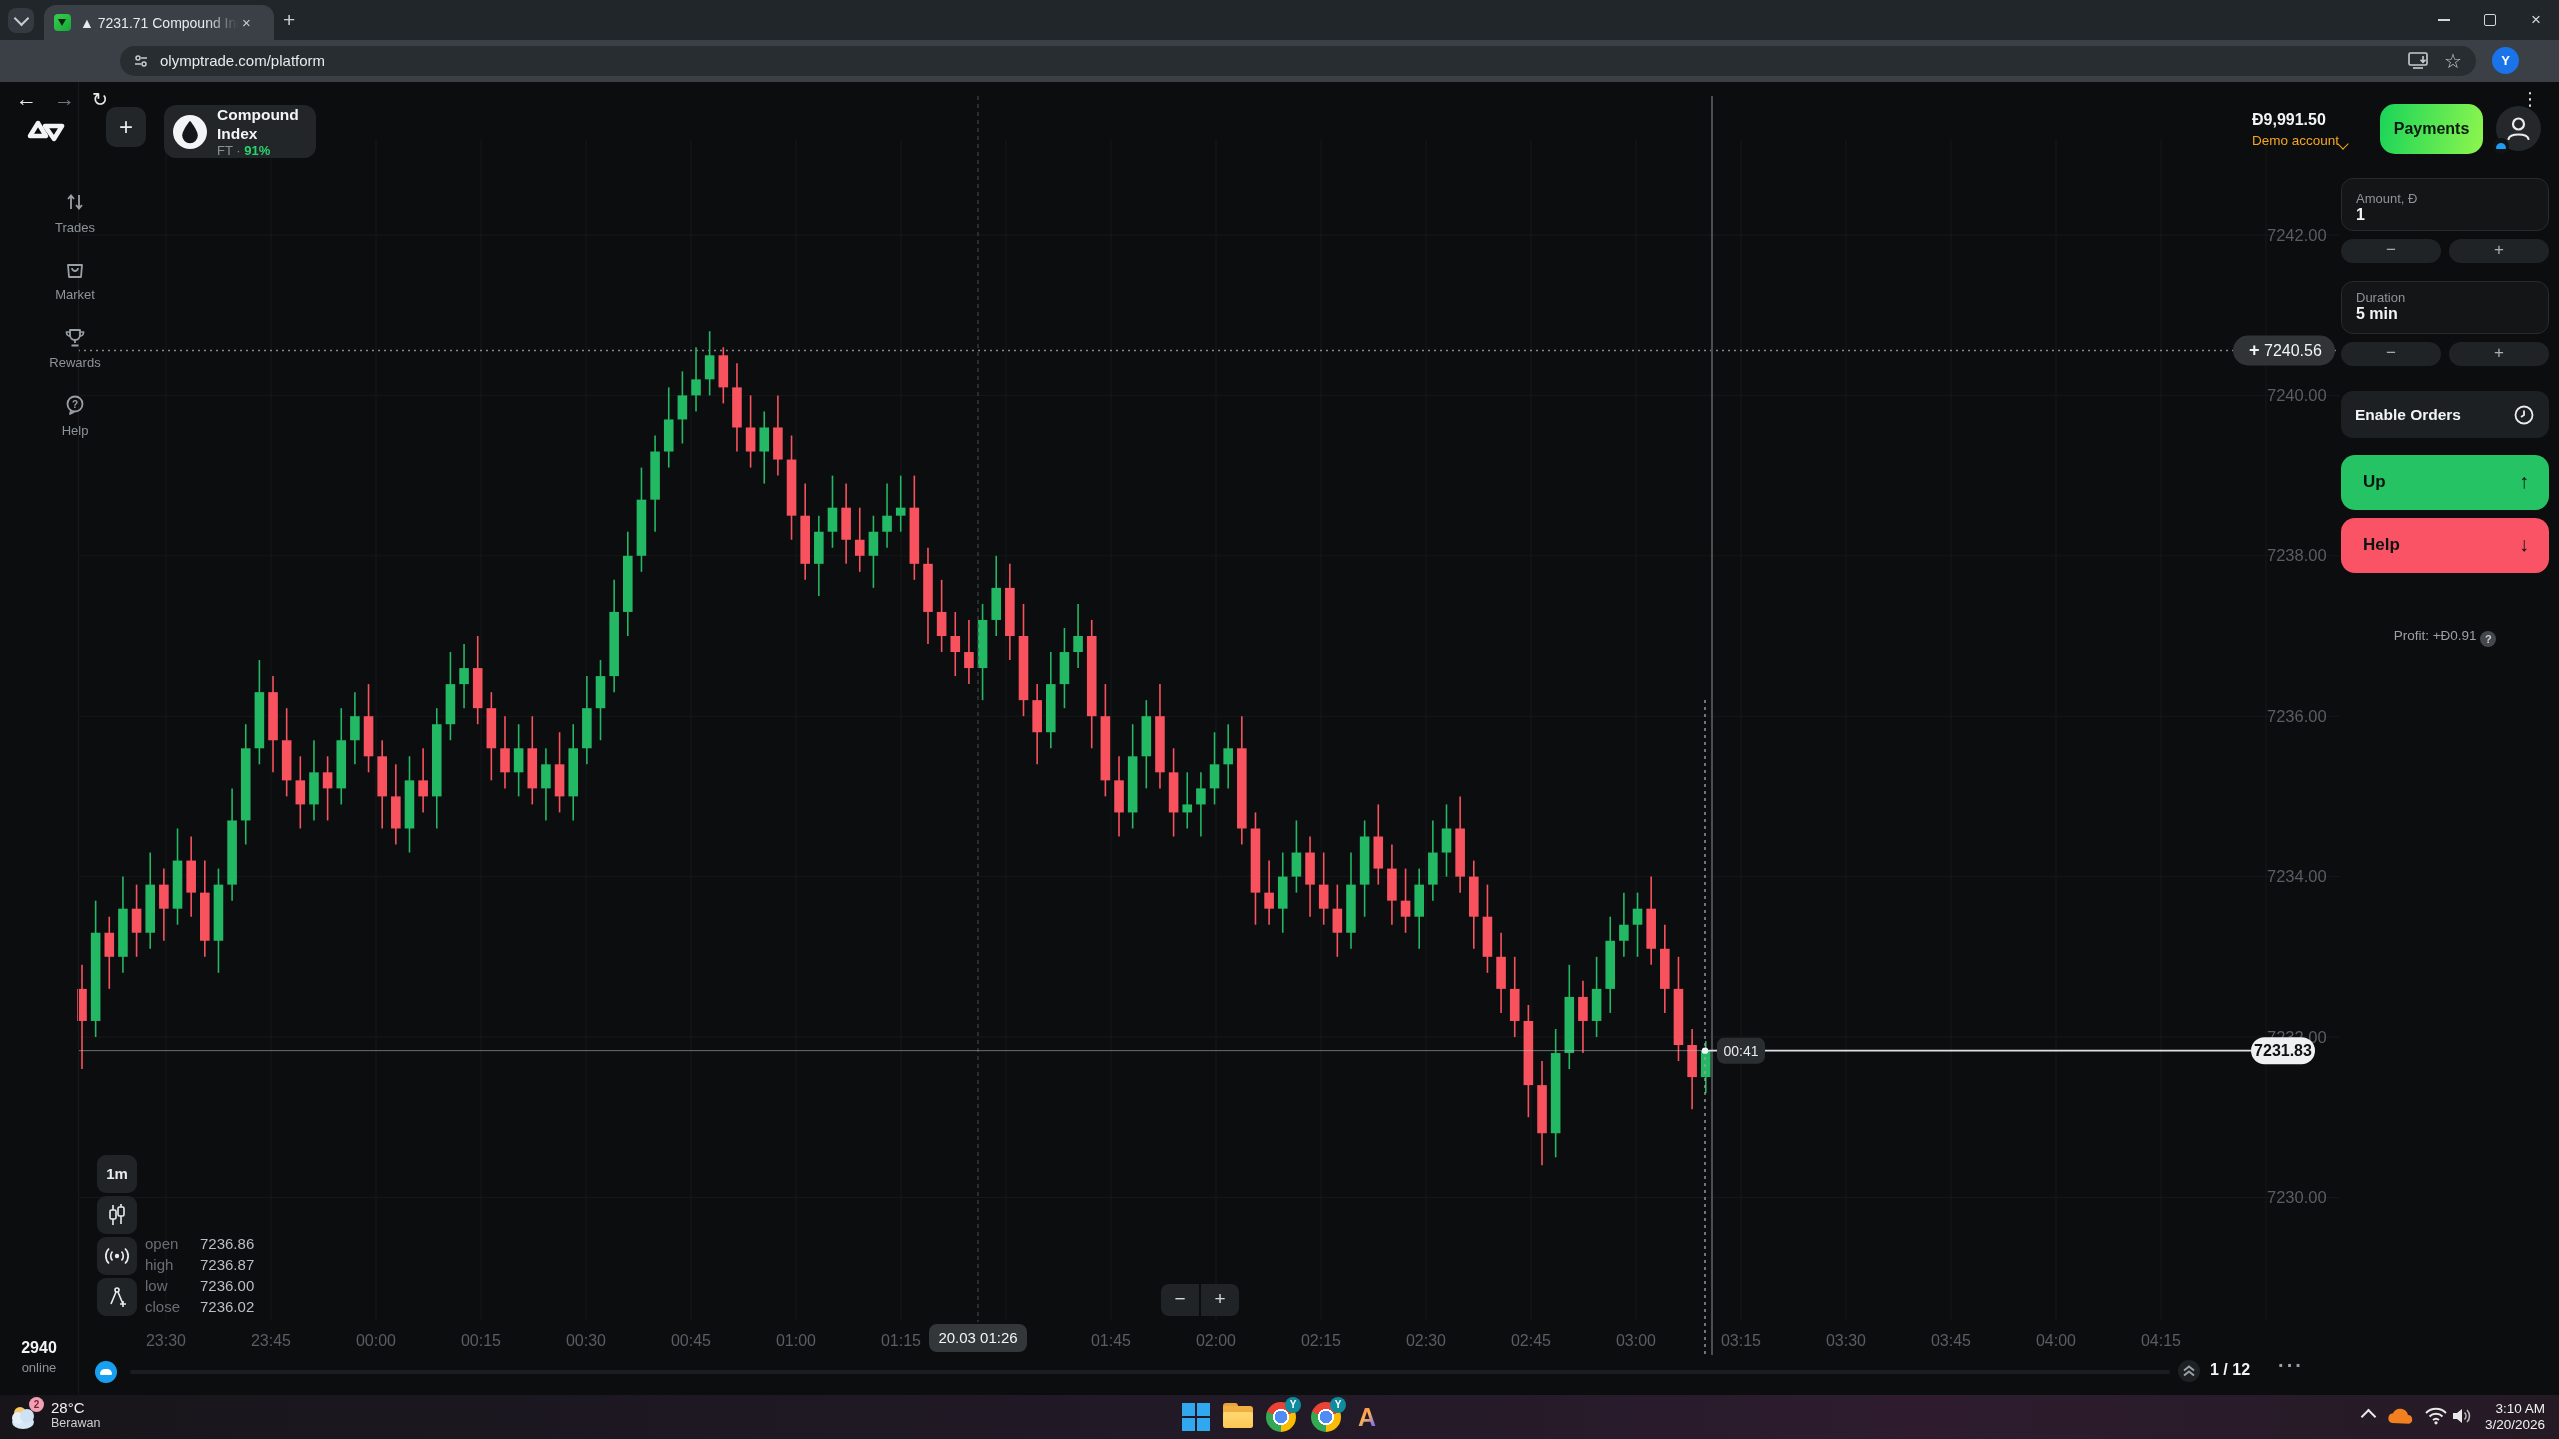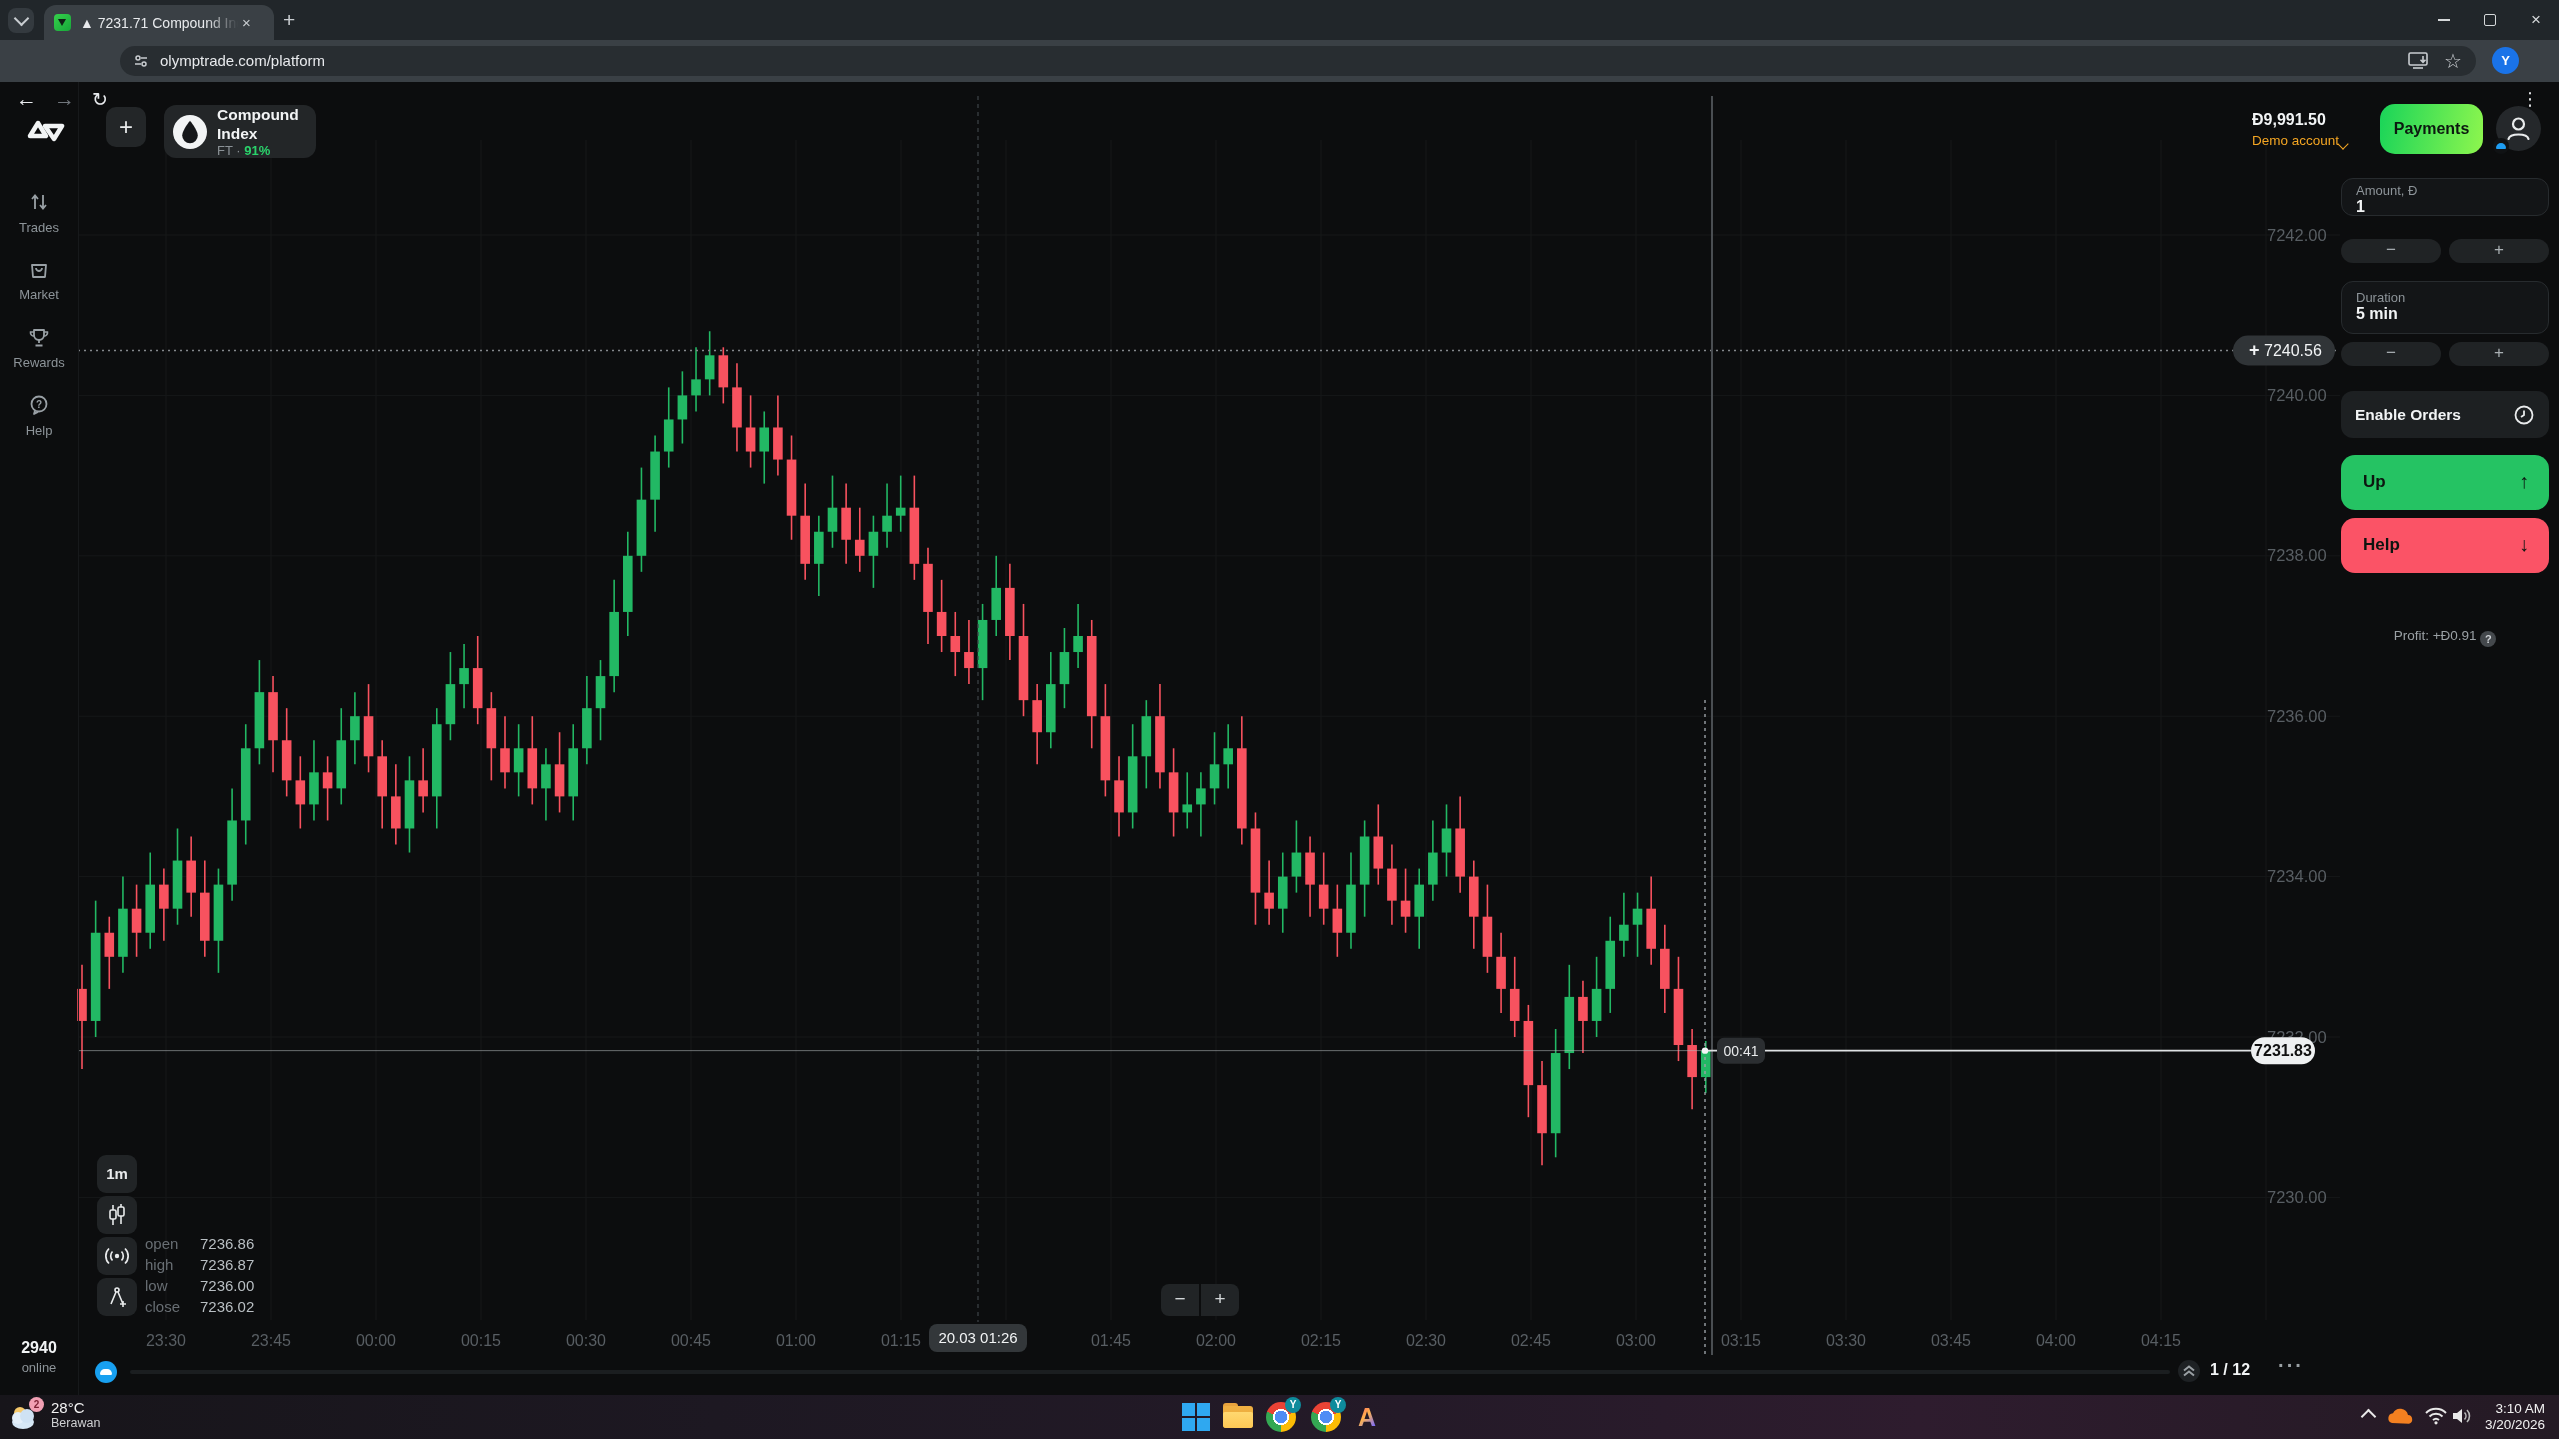--- a/index.html
+++ b/index.html
@@ -35,21 +35,21 @@
   .assetsub{font-size:13px;color:#8a9196;line-height:16px;}
   .payout{color:#2ad36b;font-weight:bold;}
   .balance{color:#f2f4f5;font-size:16px;font-weight:bold;}
   .demo{color:#f5a623;font-size:13.5px;display:flex;align-items:flex-end;}
   .demochev{width:7px;height:7px;border-right:1.8px solid #f5a623;border-bottom:1.8px solid #f5a623;transform:rotate(45deg);margin-top:-3px;}
   .paybtn{left:2380px;top:104px;width:103px;height:50px;border-radius:15px;background:linear-gradient(100deg,#19d459,#8ef64e);
     color:#0c1a10;font-size:16px;font-weight:bold;text-align:center;line-height:50px;z-index:40;}
   .profile{left:2496px;top:106px;width:45px;height:45px;border-radius:50%;background:#25282b;z-index:40;}
   .probadge{left:2493px;top:138px;width:16px;height:16px;border-radius:50%;background:#101214;z-index:41;}
   .probadge:after{content:"";position:absolute;left:3px;top:5px;width:10px;height:6px;border-radius:10px 10px 2px 2px;background:#1e9df2;}
-  .sideitem{left:0;width:78px;text-align:center;color:#99a0a5;z-index:40;}
+  .sideitem{left:0;width:78px;text-align:center;color:#99a0a5;z-index:40;padding-left:36px;}
   .sideitem .lbl{font-size:13px;color:#8d9499;margin-top:3px;}
   
   .panelbox{left:2341px;width:208px;background:#131517;border:1px solid #272b2e;border-radius:12px;box-sizing:border-box;z-index:40;}
   .plabel{color:#8d9499;font-size:13px;}
   .pvalue{color:#f2f4f5;font-size:16px;font-weight:bold;}
   .mp{position:absolute;height:24px;background:#202325;border-radius:12px;color:#aab0b4;font-size:17px;text-align:center;line-height:22px;z-index:40;}
   .upbtn{left:2341px;top:455px;width:208px;height:55px;border-radius:14px;background:#25c363;z-index:40;}
   .downbtn{left:2341px;top:518px;width:208px;height:55px;border-radius:14px;background:#fb5366;z-index:40;}
   .udlabel{position:absolute;left:22px;top:17px;font-size:17px;font-weight:bold;color:#0d1510;}
   .udarrow{position:absolute;right:20px;top:15px;font-size:20px;color:#0d1510;}
@@ -526,21 +526,21 @@
   </div>
   <div class="abs paybtn">Payments</div>
   <div class="abs profile">
     <svg width="45" height="45" viewBox="0 0 45 45">
       <circle cx="22.5" cy="18" r="5.5" fill="none" stroke="#e9ebec" stroke-width="2.2"></circle>
       <path d="M12.5 33 c1.5 -6 18.5 -6 20 0" fill="none" stroke="#e9ebec" stroke-width="2.2" stroke-linecap="round"></path>
     </svg>
   </div>
   <div class="abs probadge"></div>
 
-  <div class="abs panelbox" style="top:178px;height:38px;padding:4px 14px">
+  <div class="abs panelbox" style="top:178px;height:53px;padding:12px 14px">
     <div class="plabel">Amount, Đ</div>
     <div class="pvalue">1</div>
   </div>
   <div class="abs mp" style="left:2341px;top:239px;width:100px">−</div>
   <div class="abs mp" style="left:2449px;top:239px;width:100px">+</div>
 
   <div class="abs panelbox" style="top:281px;height:53px;padding:8px 14px">
     <div class="plabel">Duration</div>
     <div class="pvalue">5 min</div>
   </div>

